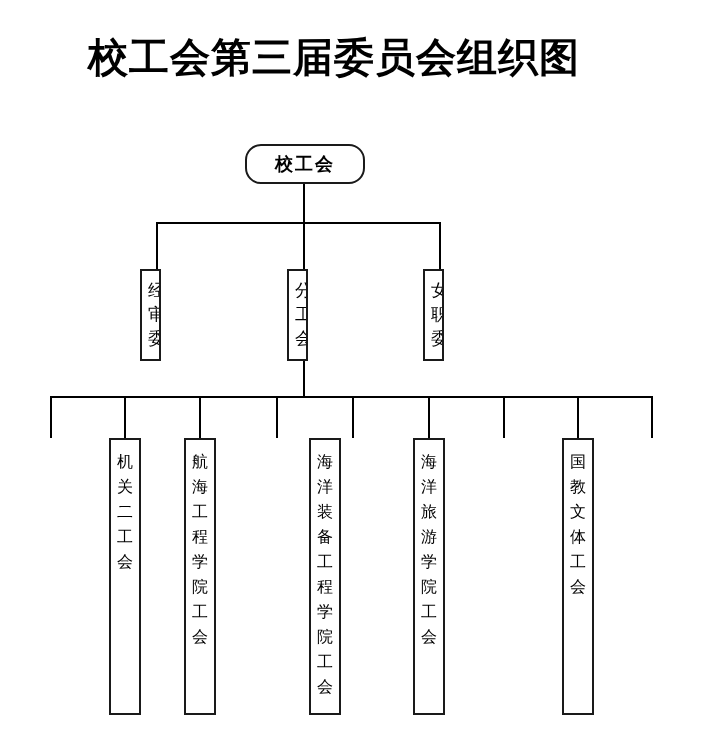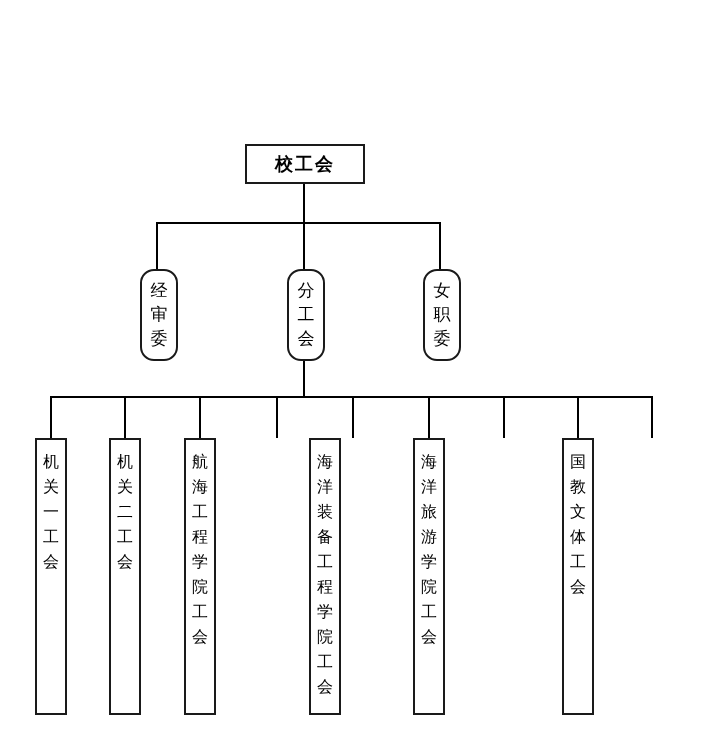--- a/index.html
+++ b/index.html
@@ -39,53 +39,54 @@
     left: 245px;
     top: 144px;
     width: 120px;
     height: 40px;
     display: flex;
     align-items: center;
     justify-content: center;
     font-weight: bold;
     font-size: 18px;
     letter-spacing: 2px;
+    border-radius: 16px;
   }
   .vbox {
     text-align: center;
     word-break: break-all;
     overflow: hidden;
   }
   .lvl2 {
     top: 269px;
-    width: 38px;
+    width: 21px;
     height: 92px;
     font-size: 17px;
     line-height: 24px;
     padding: 8px 6px 16px;
-    border-radius: 14px;
   }
   .lvl3 {
     top: 438px;
     width: 32px;
     height: 277px;
     font-size: 16px;
     line-height: 25px;
     padding: 9px 5px 0;
   }
   .line {
     position: absolute;
     background: #000000;
   }
 </style>
 </head>
 <body>
 
 <div class="canvas">
 
+  <h1 class="page-title">校工会第三届委员会组织图</h1>
 
   <div class="box root-box">校工会</div>
 
   <div class="line" style="left:303px; top:184px; width:2px; height:40px;"></div>
 
   <div class="line" style="left:156px; top:222px; width:285px; height:2px;"></div>
 
   <div class="line" style="left:156px; top:222px; width:2px; height:47px;"></div>
   <div class="line" style="left:303px; top:222px; width:2px; height:47px;"></div>
   <div class="line" style="left:439px; top:222px; width:2px; height:47px;"></div>
@@ -101,20 +102,19 @@
   <div class="line" style="left:50px;  top:396px; width:2px; height:42px;"></div>
   <div class="line" style="left:124px; top:396px; width:2px; height:42px;"></div>
   <div class="line" style="left:199px; top:396px; width:2px; height:42px;"></div>
   <div class="line" style="left:276px; top:396px; width:2px; height:42px;"></div>
   <div class="line" style="left:352px; top:396px; width:2px; height:42px;"></div>
   <div class="line" style="left:428px; top:396px; width:2px; height:42px;"></div>
   <div class="line" style="left:503px; top:396px; width:2px; height:42px;"></div>
   <div class="line" style="left:577px; top:396px; width:2px; height:42px;"></div>
   <div class="line" style="left:651px; top:396px; width:2px; height:42px;"></div>
 
-  <div class="box vbox lvl3" style="left:35px;">机关一工会</div>
   <div class="box vbox lvl3" style="left:109px;">机关二工会</div>
   <div class="box vbox lvl3" style="left:184px;">航海工程学院工会</div>
   <div class="box vbox lvl3" style="left:261px;margin-left:48px;">海洋装备工程学院工会</div>
   <div class="box vbox lvl3" style="left:413px;">海洋旅游学院工会</div>
   <div class="box vbox lvl3" style="left:562px;">国教文体工会</div>
 
 </div>
 
 </body></html>

